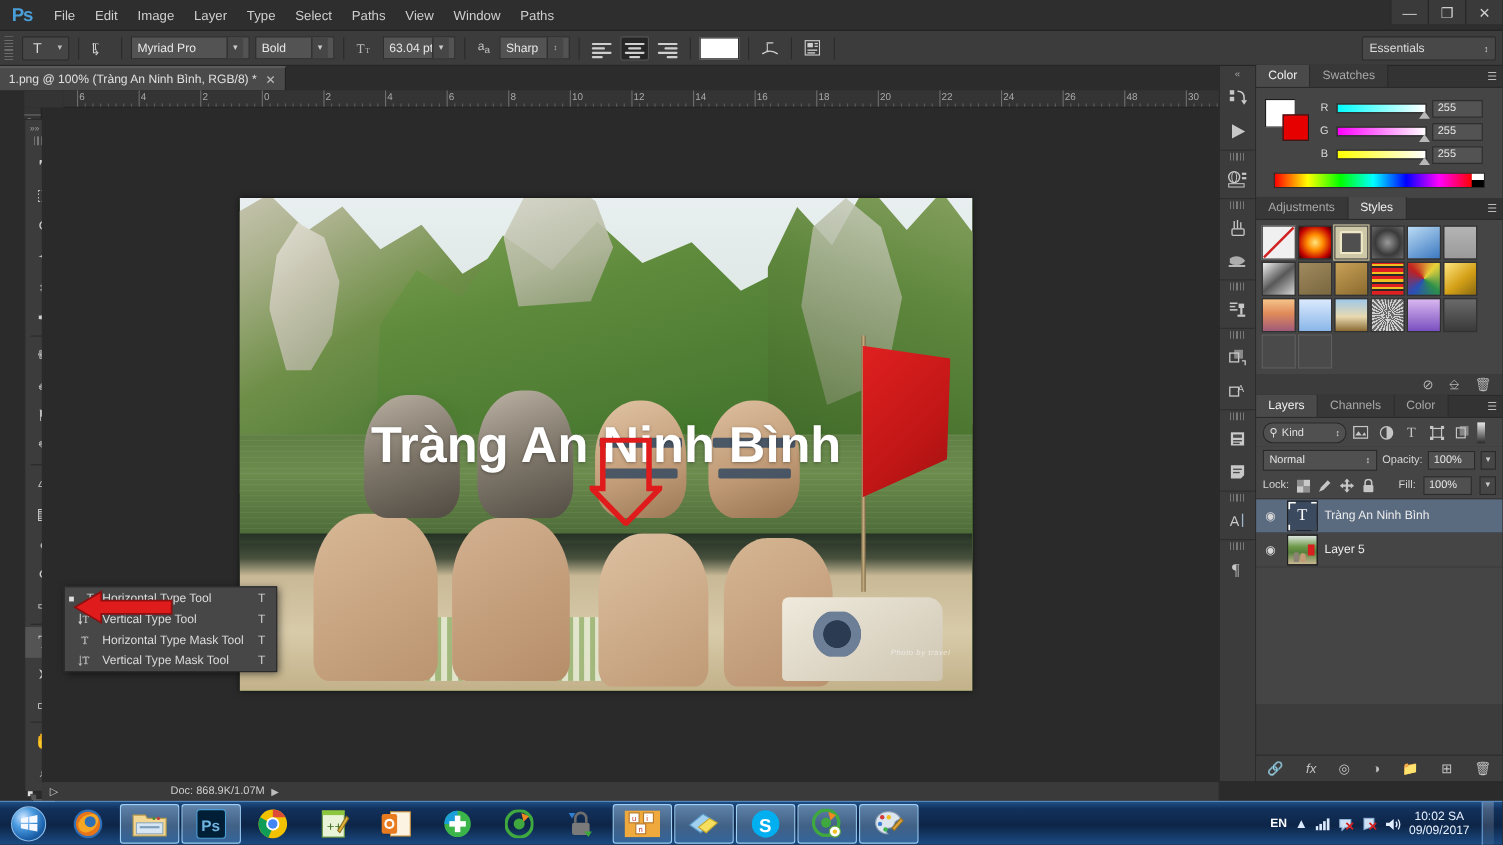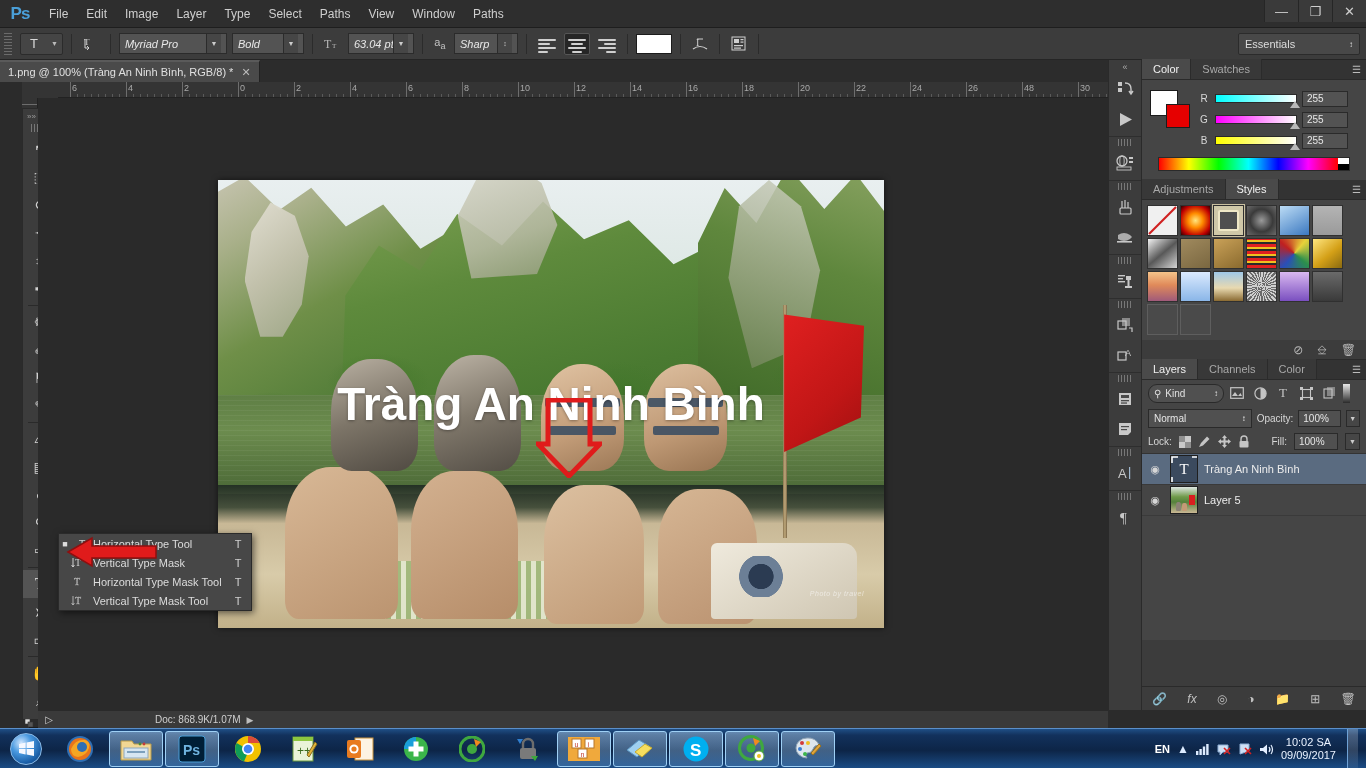--- a/index.html
+++ b/index.html
@@ -51,21 +51,21 @@
   .tooldrop {
     display:flex; align-items:center; background:#454545; border:1px solid #2b2b2b;
     border-radius:2px; height:22px;
   }
   .tooldrop .ico { width:26px; text-align:center; font-size:13px; color:#d8d8d8; }
   .caret { font-size:7px; color:#bbb; padding:0 4px; }
   .ofield {
     height:21px; background:#535353; border:1px solid #2b2b2b; color:#e8e8e8;
     display:flex; align-items:center; padding:0 5px; font-size:11px;
   }
-  .ofield .v { flex:1; white-space:nowrap; overflow:hidden;font-style:italic; }
+  .ofield .v { flex:1; white-space:nowrap; overflow:hidden; }
   .ddbtn {
     width:15px; height:19px; background:#464646; border-left:1px solid #2b2b2b;
     display:flex; align-items:center; justify-content:center; font-size:7px; color:#ccc;
   }
   .sep { width:1px; height:20px; background:#2b2b2b; margin:0 3px; }
   .colorchip { width:36px; height:20px; background:#fff; border:1px solid #1c1c1c; }
   .align-ico { width:18px; height:14px; position:relative; }
   .align-ico i {
     display:block; height:2px; background:#cfcfcf; margin:2px 0; border-radius:1px;
   }
@@ -1007,21 +1007,21 @@
       <span class="fly-key">T</span>
     </div>
     <div class="fly-item">
       <span class="fly-dot"></span>
       <span class="fly-ico">
         <svg width="13" height="13" viewBox="0 0 13 13">
           <text x="4" y="10" font-size="10" fill="#cfcfcf" font-family="Liberation Serif, serif">T</text>
           <path d="M2 2 L2 11 M0.6 9 L2 11 L3.4 9" stroke="#cfcfcf" fill="none" stroke-width="1"></path>
         </svg>
       </span>
-      <span class="fly-label">Vertical Type Mask</span>
+      <span class="fly-label">Vertical Type Tool</span>
       <span class="fly-key">T</span>
     </div>
     <div class="fly-item">
       <span class="fly-dot"></span>
       <span class="fly-ico">
         <svg width="13" height="13" viewBox="0 0 13 13">
           <text x="3" y="10" font-size="10" fill="#b9b9b9" font-family="Liberation Serif, serif" stroke="#b9b9b9" stroke-dasharray="1.2 1" stroke-width=".4">T</text>
         </svg>
       </span>
       <span class="fly-label">Horizontal Type Mask Tool</span>

